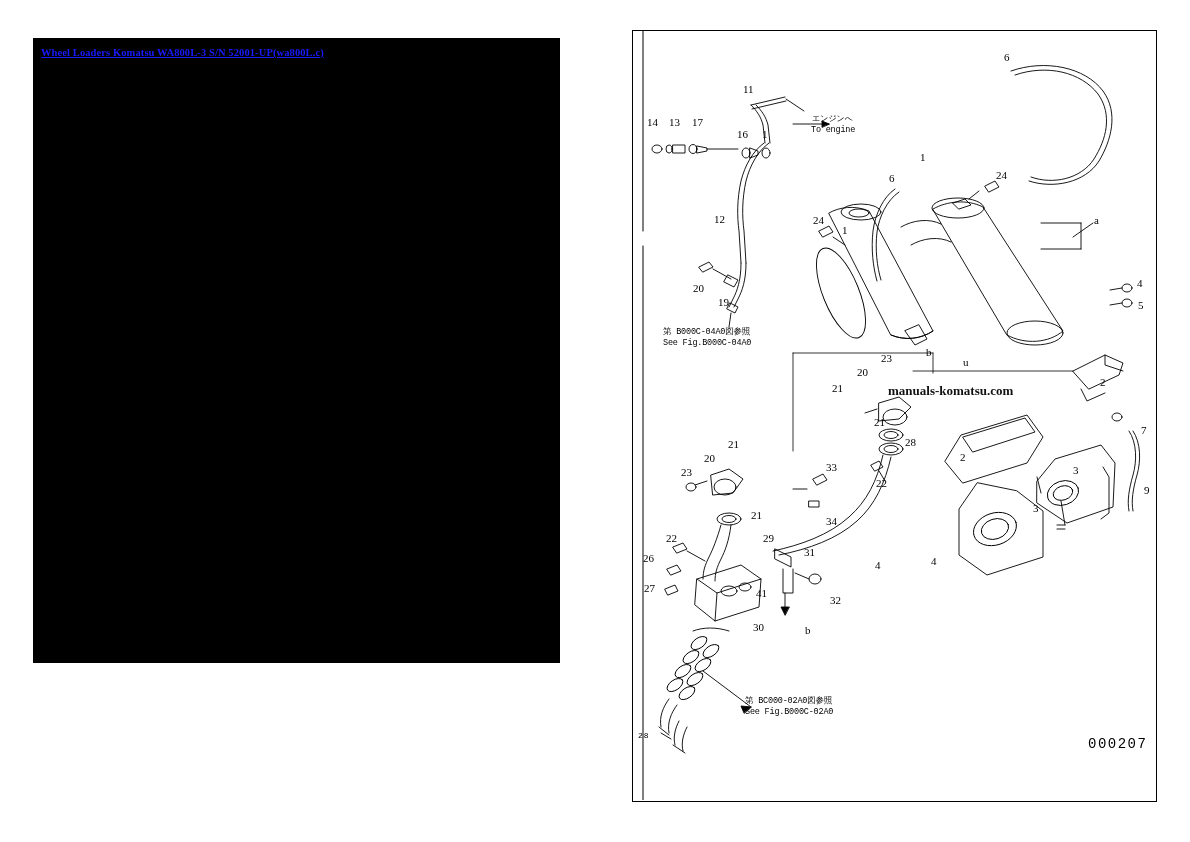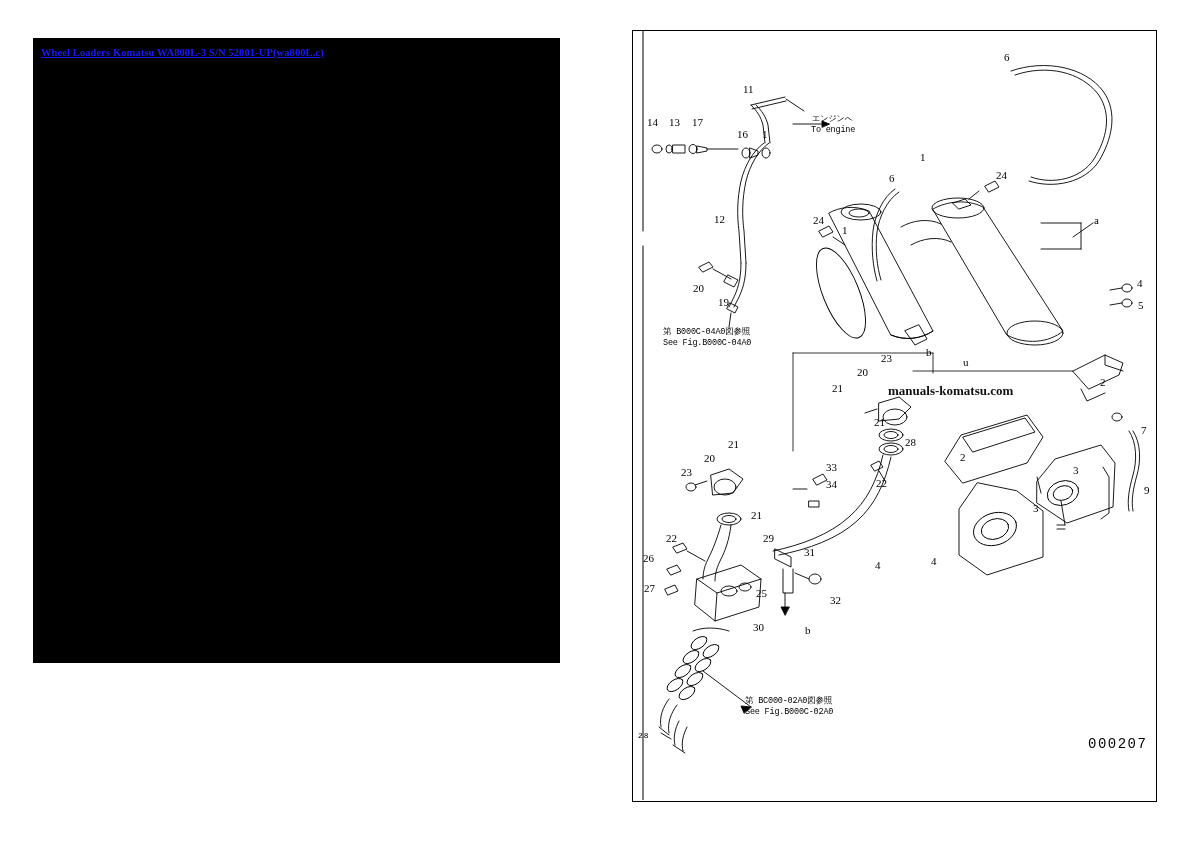--- a/index.html
+++ b/index.html
@@ -315,31 +315,31 @@
     <div class="lbl" style="left:241px; top:386px;">21</div>
     <div class="lbl" style="left:272px; top:406px;">28</div>
     <div class="lbl" style="left:511px; top:454px;">9</div>
     <div class="lbl" style="left:95px;  top:408px;">21</div>
     <div class="lbl" style="left:71px;  top:422px;">20</div>
     <div class="lbl" style="left:193px; top:431px;">33</div>
     <div class="lbl" style="left:243px; top:447px;">22</div>
     <div class="lbl" style="left:327px; top:421px;">2</div>
     <div class="lbl" style="left:440px; top:434px;">3</div>
     <div class="lbl" style="left:48px;  top:436px;">23</div>
-    <div class="lbl" style="left:193px; top:448px;">34</div>
+    <div class="lbl" style="left:193px; top:485px;">34</div>
     <div class="lbl" style="left:118px; top:479px;">21</div>
     <div class="lbl" style="left:400px; top:472px;">3</div>
     <div class="lbl" style="left:33px;  top:502px;">22</div>
     <div class="lbl" style="left:130px; top:502px;">29</div>
     <div class="lbl" style="left:10px;  top:522px;">26</div>
     <div class="lbl" style="left:171px; top:516px;">31</div>
     <div class="lbl" style="left:242px; top:529px;">4</div>
     <div class="lbl" style="left:298px; top:525px;">4</div>
     <div class="lbl" style="left:11px;  top:552px;">27</div>
-    <div class="lbl" style="left:123px; top:557px;">25</div>
+    <div class="lbl" style="left:123px; top:557px;">41</div>
     <div class="lbl" style="left:197px; top:564px;">32</div>
     <div class="lbl" style="left:120px; top:591px;">30</div>
     <div class="lbl" style="left:172px; top:594px;">b</div>
     <div class="lbl" style="left:330px; top:326px;">u</div>
 
     <div id="watermark">manuals-komatsu.com</div>
 
     <div id="page-no">28</div>
     <div id="fig-code">000207</div>
 

